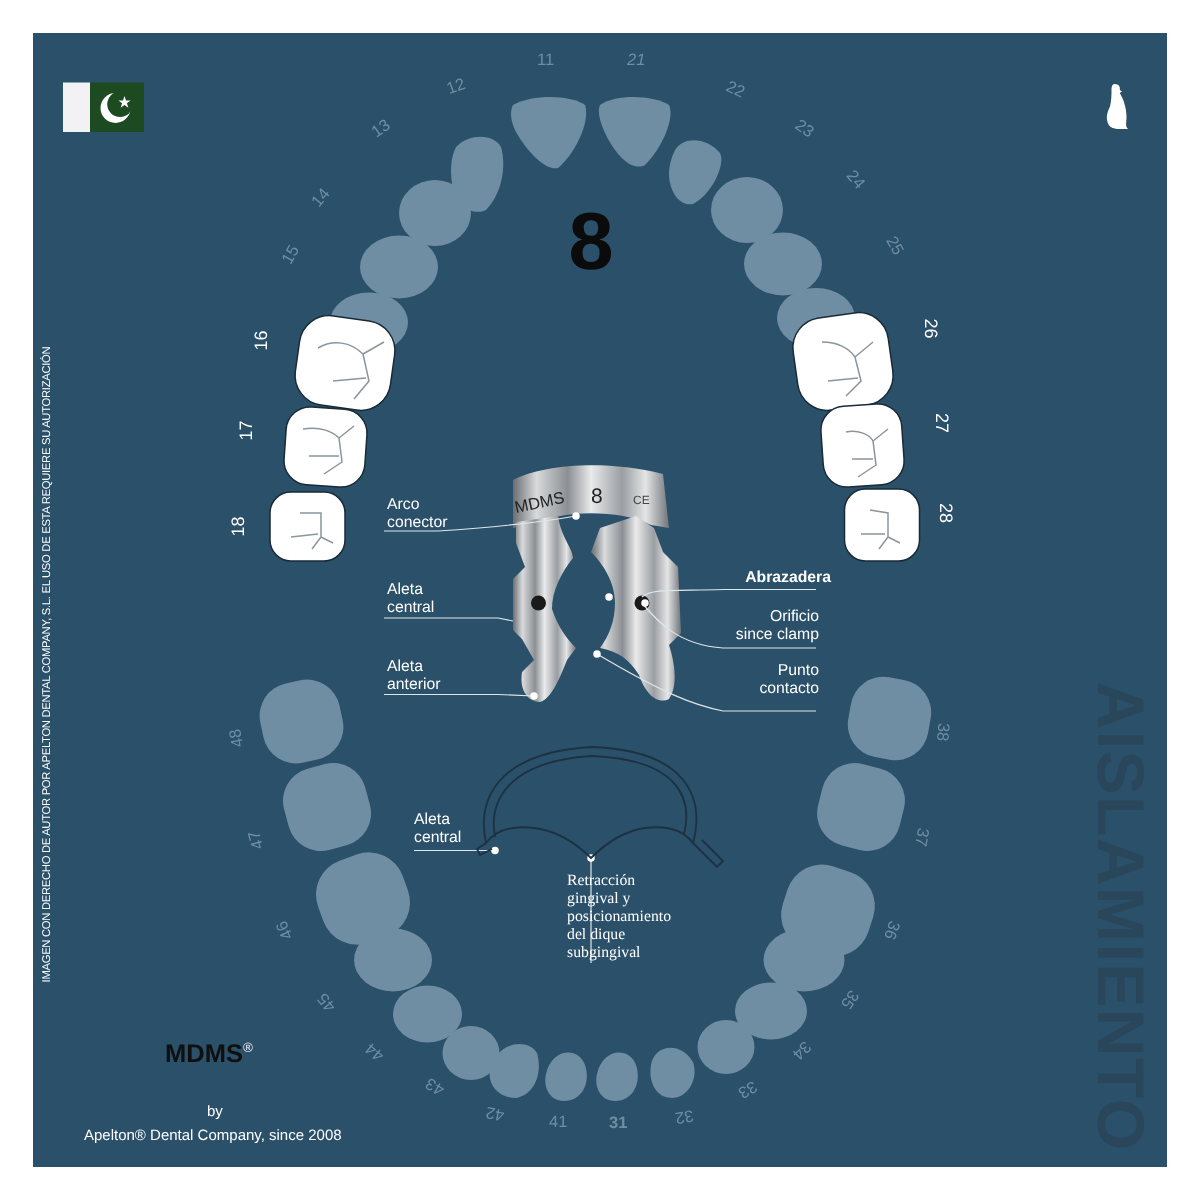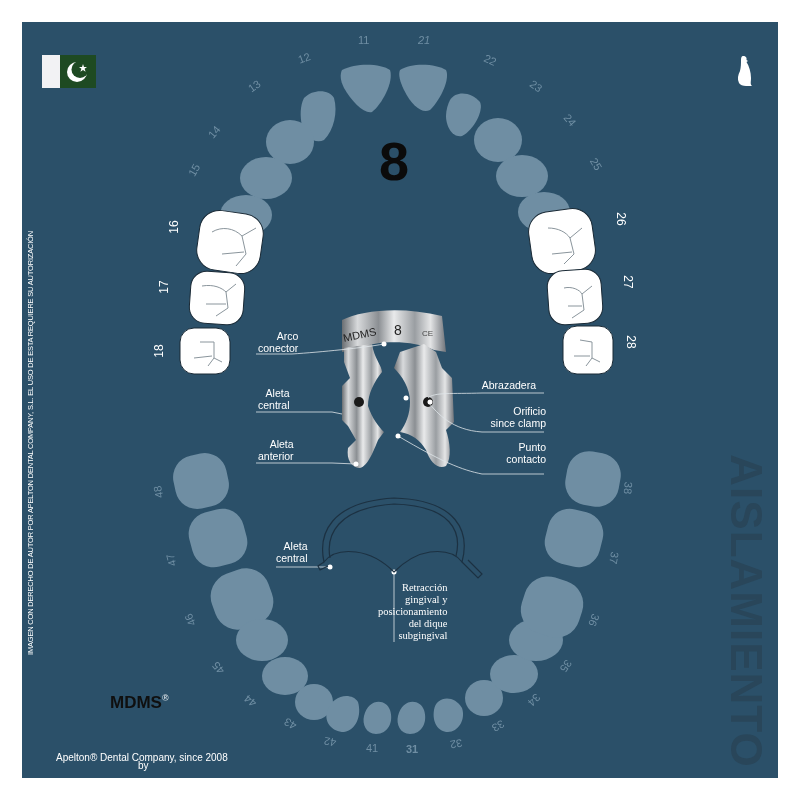--- a/index.html
+++ b/index.html
@@ -5,27 +5,27 @@
   html,body{margin:0;padding:0;background:#ffffff;}
   body{width:800px;height:800px;position:relative;overflow:hidden;font-family:"Liberation Sans",sans-serif;}
   .panel{position:absolute;left:22px;top:22px;width:756px;height:756px;background:#2b5069;overflow:hidden;}
   .flag{position:absolute;left:20px;top:33px;width:54px;height:33px;}
   .flag .white{position:absolute;left:0;top:0;width:18px;height:33px;background:#f2f2f4;}
   .flag .green{position:absolute;left:18px;top:0;width:36px;height:33px;background:#1e4a22;}
   .penguin{position:absolute;left:712px;top:33px;width:20px;height:32px;}
   .big-number{position:absolute;left:340px;top:108px;width:64px;text-align:center;font-size:54px;font-weight:bold;color:#0b0b0b;font-family:"Liberation Sans",sans-serif;}
   .tooth-num{position:absolute;color:#6f8ea3;font-size:11px;transform-origin:center;}
   .molar-num{position:absolute;color:#ffffff;font-size:12px;}
-  .label{position:absolute;color:#ffffff;font-size:10.5px;line-height:12px;text-align:right;}
+  .label{position:absolute;color:#ffffff;font-size:10.5px;line-height:12px;}
   .label.right{text-align:right;}
   .vert-left{position:absolute;left:-230px;top:415px;width:480px;height:12px;transform:rotate(-90deg);transform-origin:center;color:#ffffff;font-size:7.5px;letter-spacing:-0.2px;white-space:nowrap;text-align:center;}
   .vert-right{position:absolute;left:560px;top:565px;width:330px;height:48px;transform:rotate(90deg);transform-origin:center;color:#29465a;font-size:44px;font-weight:bold;letter-spacing:1px;white-space:nowrap;text-align:center;}
   .brand{position:absolute;left:88px;top:671px;font-size:17px;font-weight:bold;color:#0f0f0f;}
   .brand sup{font-size:9px;color:#cfd8de;}
-  .brand-by{position:absolute;left:116px;top:714px;font-size:10px;color:#ffffff;margin-top:24px;}
+  .brand-by{position:absolute;left:116px;top:714px;font-size:10px;color:#ffffff;}
   .brand-company{position:absolute;left:34px;top:730px;font-size:10px;color:#ffffff;white-space:nowrap;}
   svg.overlay{position:absolute;left:0;top:0;}
 </style>
 </head>
 <body>
 
 <div class="panel">
 
   <div class="flag">
     <div class="white"></div>
@@ -183,21 +183,21 @@
       <div>conector</div>
   </div>
   <div class="label" style="left:236px;top:365px;">
     <div>Aleta</div>
       <div>central</div>
   </div>
   <div class="label" style="left:236px;top:416px;">
     <div>Aleta</div>
       <div>anterior</div>
   </div>
-  <div class="label right" style="left:436px;top:357px;width:78px;">
+  <div class="label right" style="left:454px;top:357px;width:78px;font-weight:bold;">
     <div>Abrazadera</div>
   </div>
   <div class="label right" style="left:446px;top:383px;width:78px;">
     <div>Orificio</div>
       <div>since clamp</div>
   </div>
   <div class="label right" style="left:446px;top:419px;width:78px;">
     <div>Punto</div>
       <div>contacto</div>
   </div>

